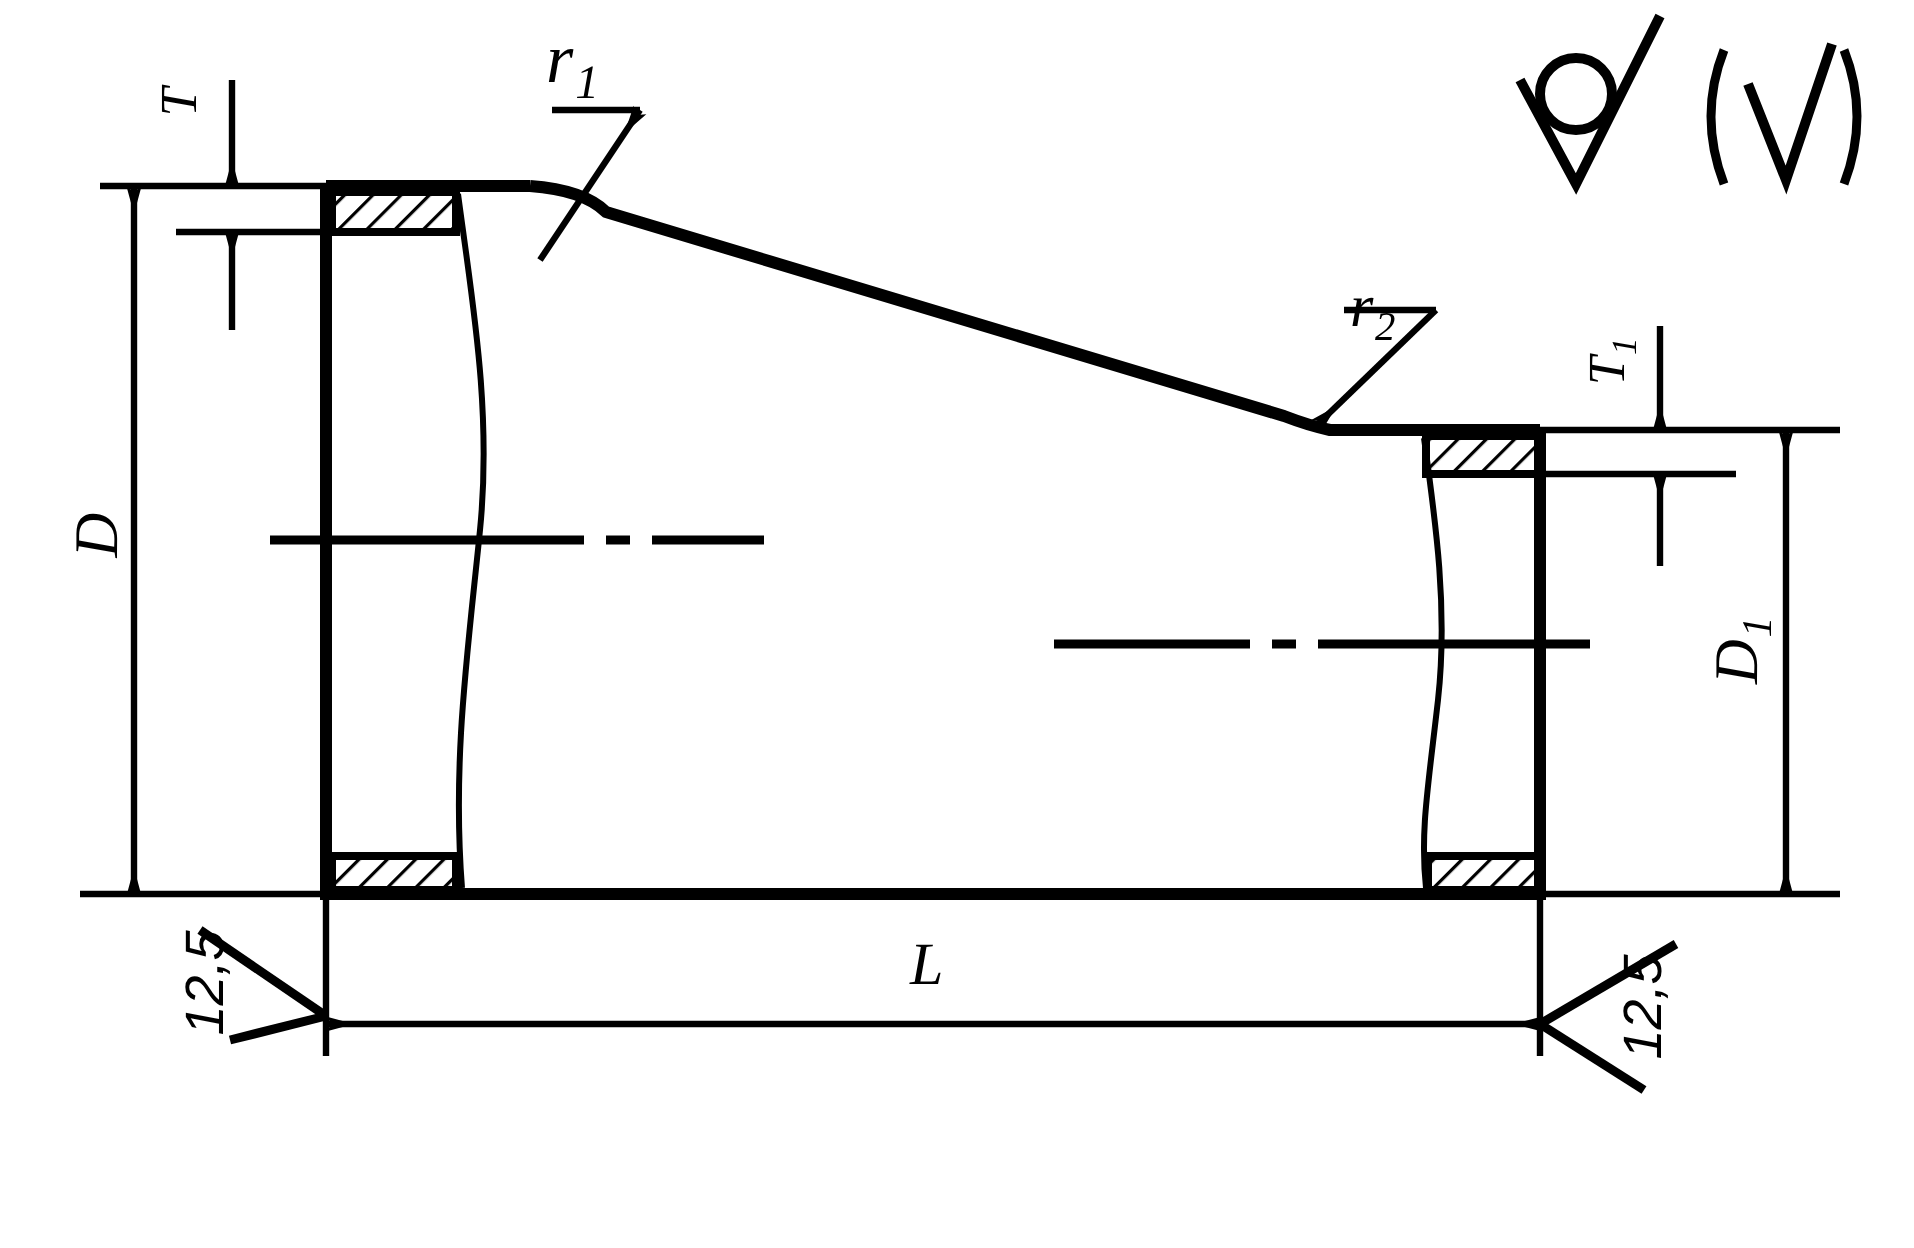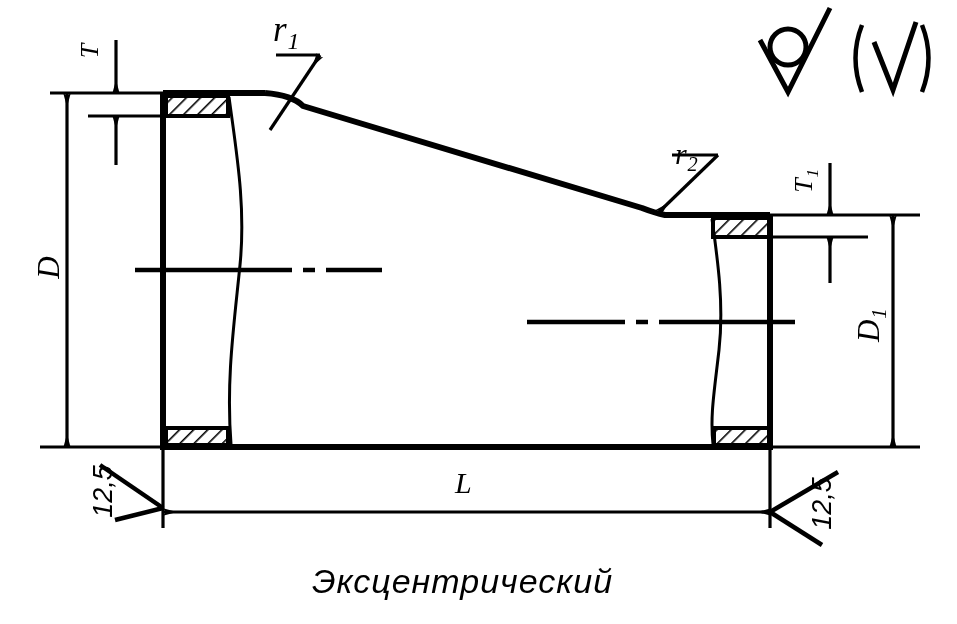--- a/index.html
+++ b/index.html
@@ -222,17 +222,14 @@
   </div>
 
   <div class="rough-num rot90ccw" style="left:63px;top:478px;width:80px;text-align:center;font-size:27px;">
     <span>12,5</span>
   </div>
 
   <div class="rough-num rot90ccw" style="left:782px;top:490px;width:80px;text-align:center;font-size:27px;">
     <span>12,5</span>
   </div>
 
-  <div class="caption" style="left:312px;top:562px;font-size:34px;">
-    <span>Эксцентрический</span>
-  </div>
 
 </div>
 
 </body></html>

